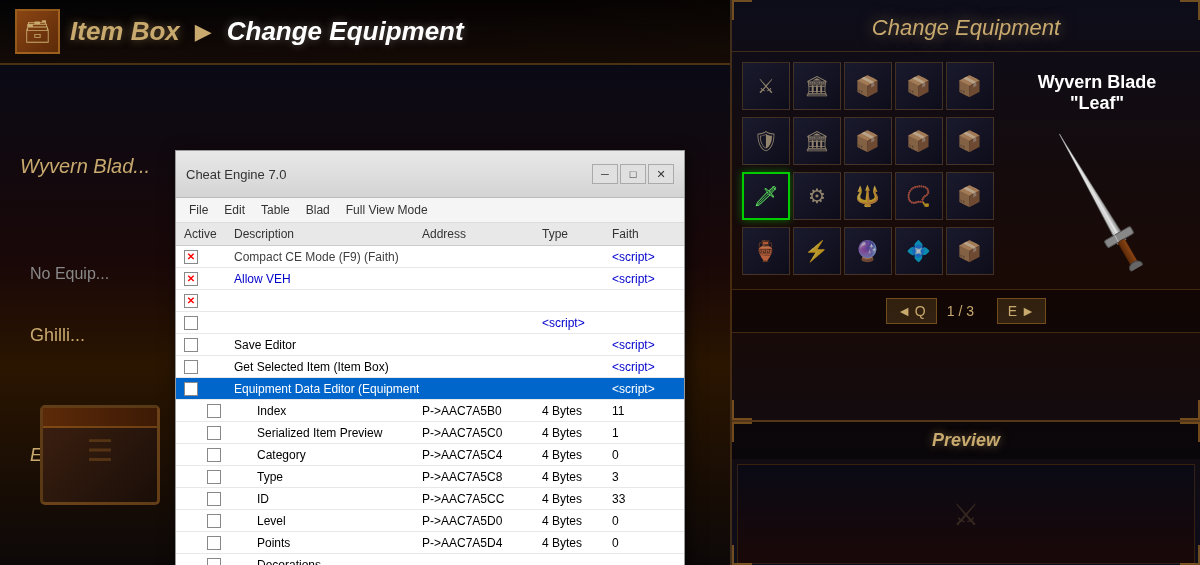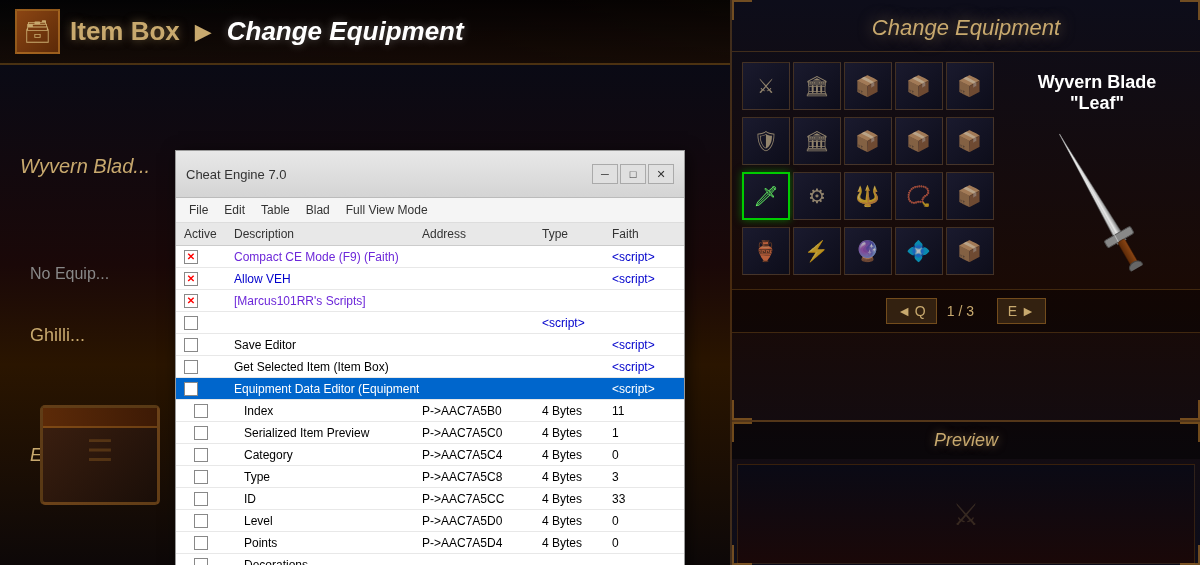--- a/index.html
+++ b/index.html
@@ -51,20 +51,21 @@
       display: flex;
       align-items: center;
       justify-content: center;
       font-size: 20px;
     }
 
     .breadcrumb-text {
       color: #c8a96e;
       font-size: 26px;
       font-weight: bold;
+      font-style: italic;
       text-shadow: 0 0 10px rgba(200,169,110,0.5);
       text-align: right;
     }
 
     .breadcrumb-arrow {
       color: #c8a96e;
       font-size: 22px;
       margin: 0 5px;
     }
 
@@ -227,21 +228,21 @@
     .ce-row.active-red {
       background: white;
     }
 
     .ce-row.selected {
       background: #0066cc;
       color: white;
     }
 
     .ce-row.indent1 {
-      padding-left: 15px;
+      padding-left: 28px;
     }
 
     .ce-cell {
       font-size: 12px;
       padding: 1px 3px;
       white-space: nowrap;
       overflow: hidden;
     }
 
     .ce-checkbox {
@@ -253,21 +254,21 @@
       align-items: center;
       justify-content: center;
       font-size: 10px;
     }
 
     .ce-checkbox.checked-red {
       color: red;
       font-weight: bold;
     }
 
-    .ce-text-red { color: #6d28d9; }
+    .ce-text-red { color: #404040; }
     .ce-text-blue { color: #0000cc; }
     .ce-text-black { color: #000; }
     .ce-text-white { color: white; }
 
     .active-col {
       display: flex;
       align-items: center;
       gap: 3px;
     }
 
@@ -401,20 +402,21 @@
     }
 
     .preview-title {
       text-align: center;
       color: #c8a96e;
       font-size: 18px;
       font-style: italic;
       padding: 8px 0;
       background: rgba(0,0,0,0.4);
       text-shadow: 0 0 10px rgba(200,169,110,0.5);
+      font-weight: bold;
     }
 
     .preview-content {
       background: linear-gradient(180deg, #0d0d1a, #1a0a05);
       height: 100px;
       border: 1px solid rgba(180,120,40,0.2);
       margin: 5px;
     }
 
     
@@ -508,21 +510,20 @@
         <div class="ce-cell ce-text-blue">Allow VEH</div>
         <div class="ce-cell"></div>
         <div class="ce-cell"></div>
         <div class="ce-cell ce-text-blue">&lt;script&gt;</div>
       </div>
 
       <div class="ce-row">
         <div class="ce-cell active-col">
           <div class="ce-checkbox checked-red">✕</div>
         </div>
-        <div class="ce-cell ce-text-red">[Marcus101RR's Scripts]</div>
         <div class="ce-cell"></div>
         <div class="ce-cell"></div>
         <div class="ce-cell"></div>
       </div>
 
       <div class="ce-row">
         <div class="ce-cell active-col">
           <div class="ce-checkbox"></div>
         </div>
         <div class="ce-cell"></div>

